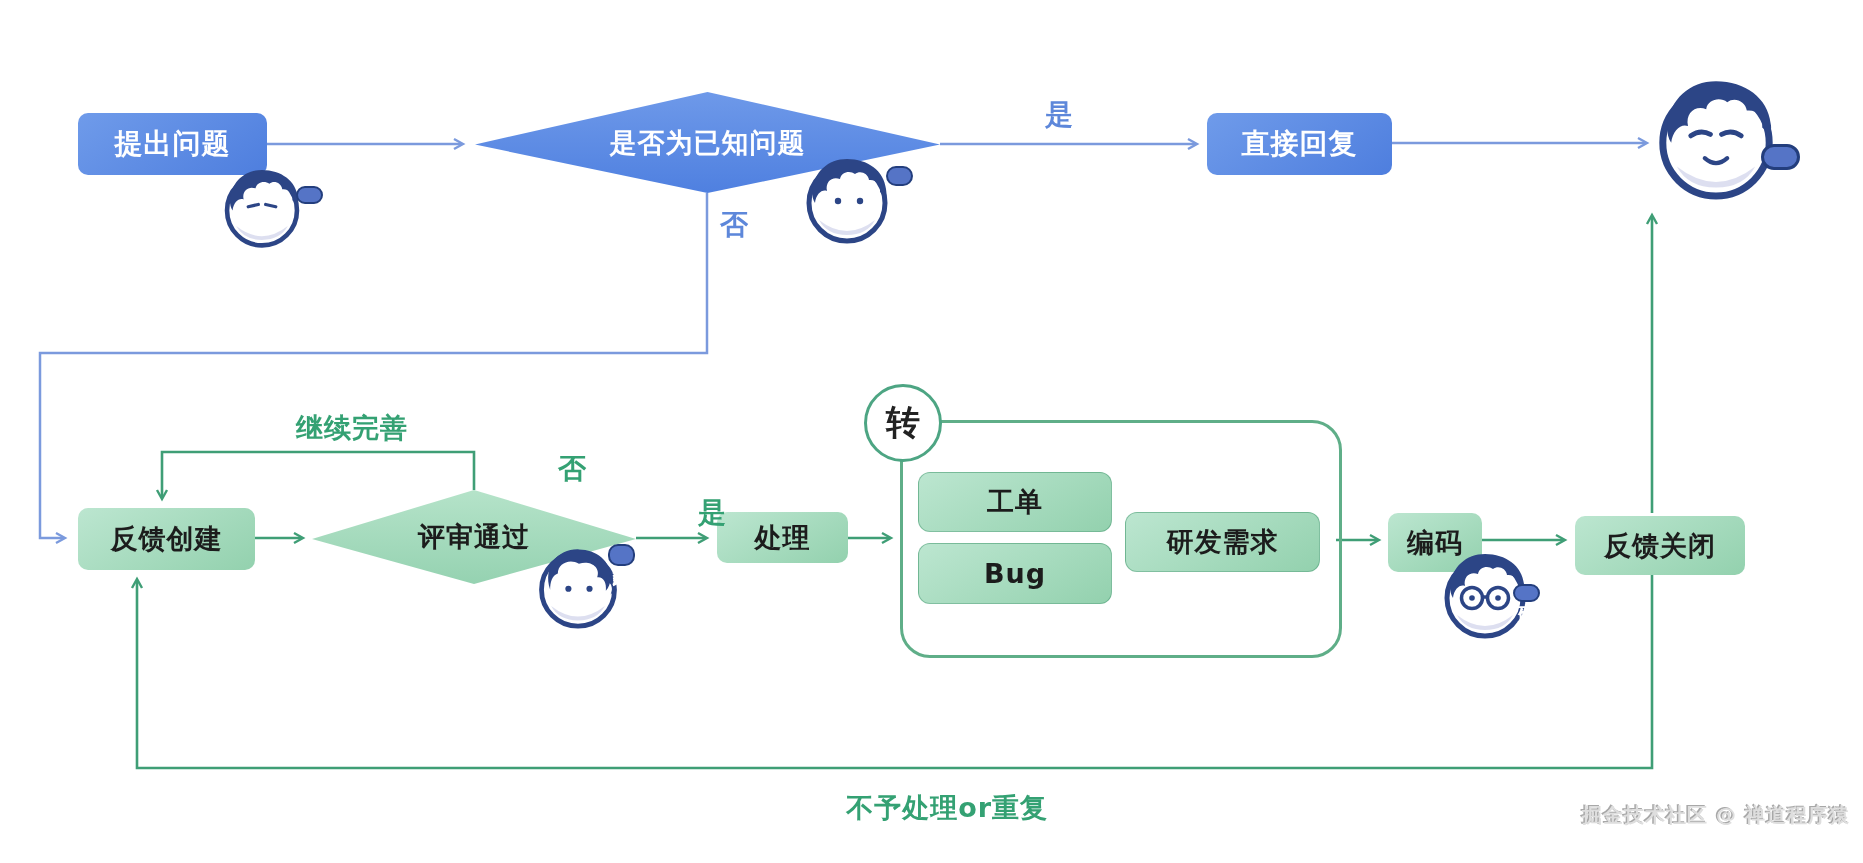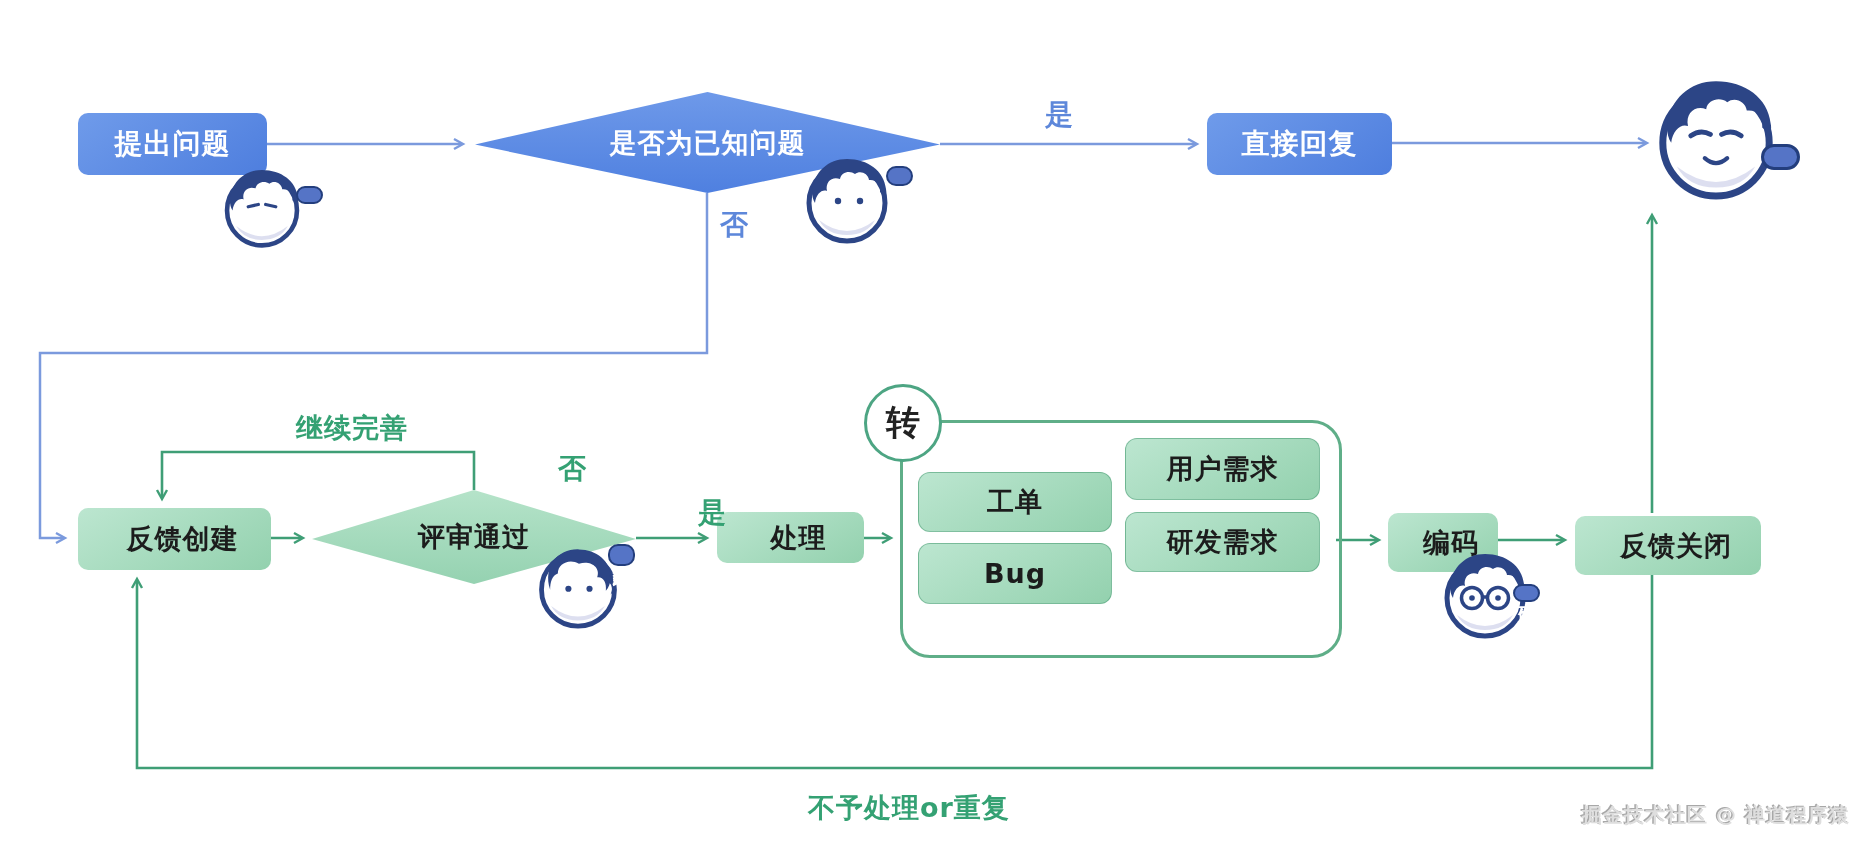--- a/index.html
+++ b/index.html
@@ -4,21 +4,21 @@
 <style>
   html,body{margin:0;padding:0;background:#fff;}
   .canvas{position:relative;width:1863px;height:863px;background:#ffffff;overflow:hidden;
           font-family:"DejaVu Sans",sans-serif;}
   .layer{position:absolute;left:0;top:0;width:1863px;height:863px;pointer-events:none;}
   .node{position:absolute;display:flex;align-items:center;justify-content:center;
         font-weight:700;letter-spacing:1px;z-index:2;}
   .blue{background:linear-gradient(145deg,#6f9bea,#4e7ede);color:#ffffff;border-radius:10px;
         font-size:28px;}
   .greenbox{background:linear-gradient(150deg,#bce6d0,#93d1ae);color:#1c1c1c;border-radius:10px;
-        font-size:27px;padding-left:16px;}
+        font-size:27px;}
   .innerbox{background:linear-gradient(150deg,#bce6d0,#93d1ae);color:#1c1c1c;border-radius:12px;
         font-size:27px;border:1.5px solid rgba(62,146,106,0.45);}
   .diamond{position:absolute;display:flex;align-items:center;justify-content:center;z-index:2;
         clip-path:polygon(0% 52%,50% 0%,100% 52%,50% 100%);font-weight:600;letter-spacing:1px;}
   .d-blue{background:linear-gradient(180deg,#6e99e9,#4f80e0);color:#fff;font-size:27px;}
   .d-green{background:linear-gradient(180deg,#b5e3c9,#95d2b1);color:#1c1c1c;font-size:27px;}
   .hubcircle{position:absolute;left:864px;top:384px;width:72px;height:72px;border-radius:50%;
         background:#ffffff;border:3px solid #4da583;display:flex;align-items:center;justify-content:center;
         font-size:34px;font-weight:600;color:#222;z-index:4;}
   .container-box{position:absolute;left:900px;top:420px;width:436px;height:232px;
@@ -70,29 +70,28 @@
   <div class="node greenbox" style="left:78px;top:508px;width:177px;height:62px">反馈创建</div>
   <div class="diamond d-green" style="left:312px;top:490px;width:324px;height:94px">评审通过</div>
   <div class="node greenbox" style="left:717px;top:512px;width:131px;height:51px">处理</div>
   <div class="node greenbox" style="left:1388px;top:513px;width:94px;height:59px">编码</div>
   <div class="node greenbox" style="left:1575px;top:516px;width:170px;height:59px">反馈关闭</div>
 
   <div class="container-box"></div>
   <div class="hubcircle">转</div>
   <div class="node innerbox" style="left:918px;top:472px;width:192px;height:58px">工单</div>
   <div class="node innerbox" style="left:918px;top:543px;width:192px;height:59px">Bug</div>
-  <div class="node innerbox" style="left:1125px;top:438px;width:193px;height:60px">用户需求</div>
   <div class="node innerbox" style="left:1125px;top:512px;width:193px;height:58px">研发需求</div>
 
   <div class="elabel lab-blue" style="left:1045px;top:96px">是</div>
   <div class="elabel lab-blue" style="left:720px;top:206px">否</div>
   <div class="elabel lab-green" style="left:248px;top:410px;font-size:27px">继续完善</div>
   <div class="elabel lab-green" style="left:510px;top:450px">否</div>
   <div class="elabel lab-green" style="left:650px;top:494px">是</div>
-  <div class="elabel lab-green" style="left:760px;top:790px;width:240px;text-align:left;font-size:27px">不予处理or重复</div>
+  <div class="elabel lab-green" style="left:760px;top:790px;width:240px;text-align:right;font-size:27px">不予处理or重复</div>
 
   <div class="avatar" style="left:216px;top:158px;width:92px;height:92px">
     <svg viewBox="0 0 100 100" width="92" height="92">
       <circle cx="50" cy="57" r="38" fill="#ffffff" stroke="#2c4586" stroke-width="5"></circle>
       <path d="M22,74 q28,22 56,0 q-8,15 -28,15 t-28,-15Z" fill="#cfd2ea" opacity="0.7"></path>
       <path d="M50,13 C31,13 17,26 15,45 C15,50 16,54 18,57 C19,48 25,43 30,45 C28,36 35,30 43,33 C44,26 53,24 58,28 C63,24 71,27 72,34 C79,33 84,39 83,46 C86,48 87,52 86,56 C89,52 90,47 89,43 C87,25 71,13 50,13 Z" fill="#2c4586"></path>
       <path d="M35,53 l11,-2.5 M54,50.5 l11,2.5" stroke="#2c4586" stroke-width="3.5" stroke-linecap="round" fill="none"></path>
     </svg>
   </div>
   <div class="badge" style="left:296px;top:186px">客户</div>

